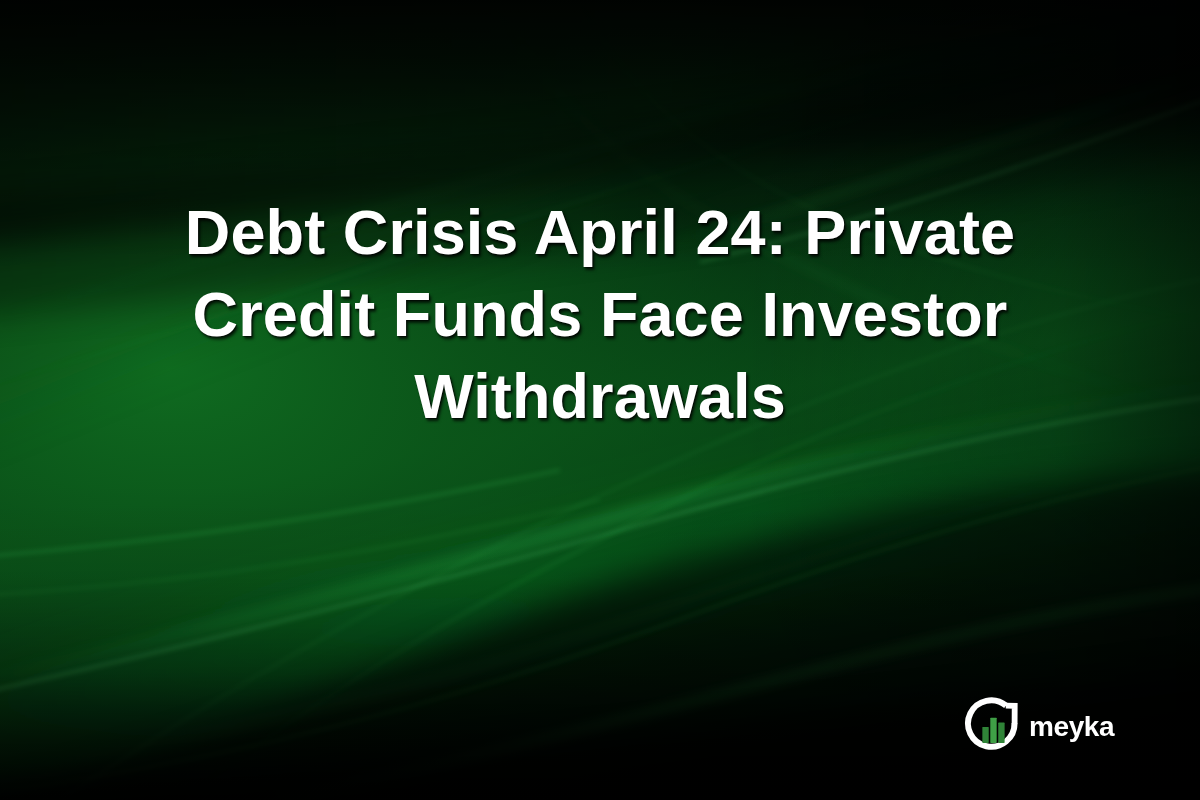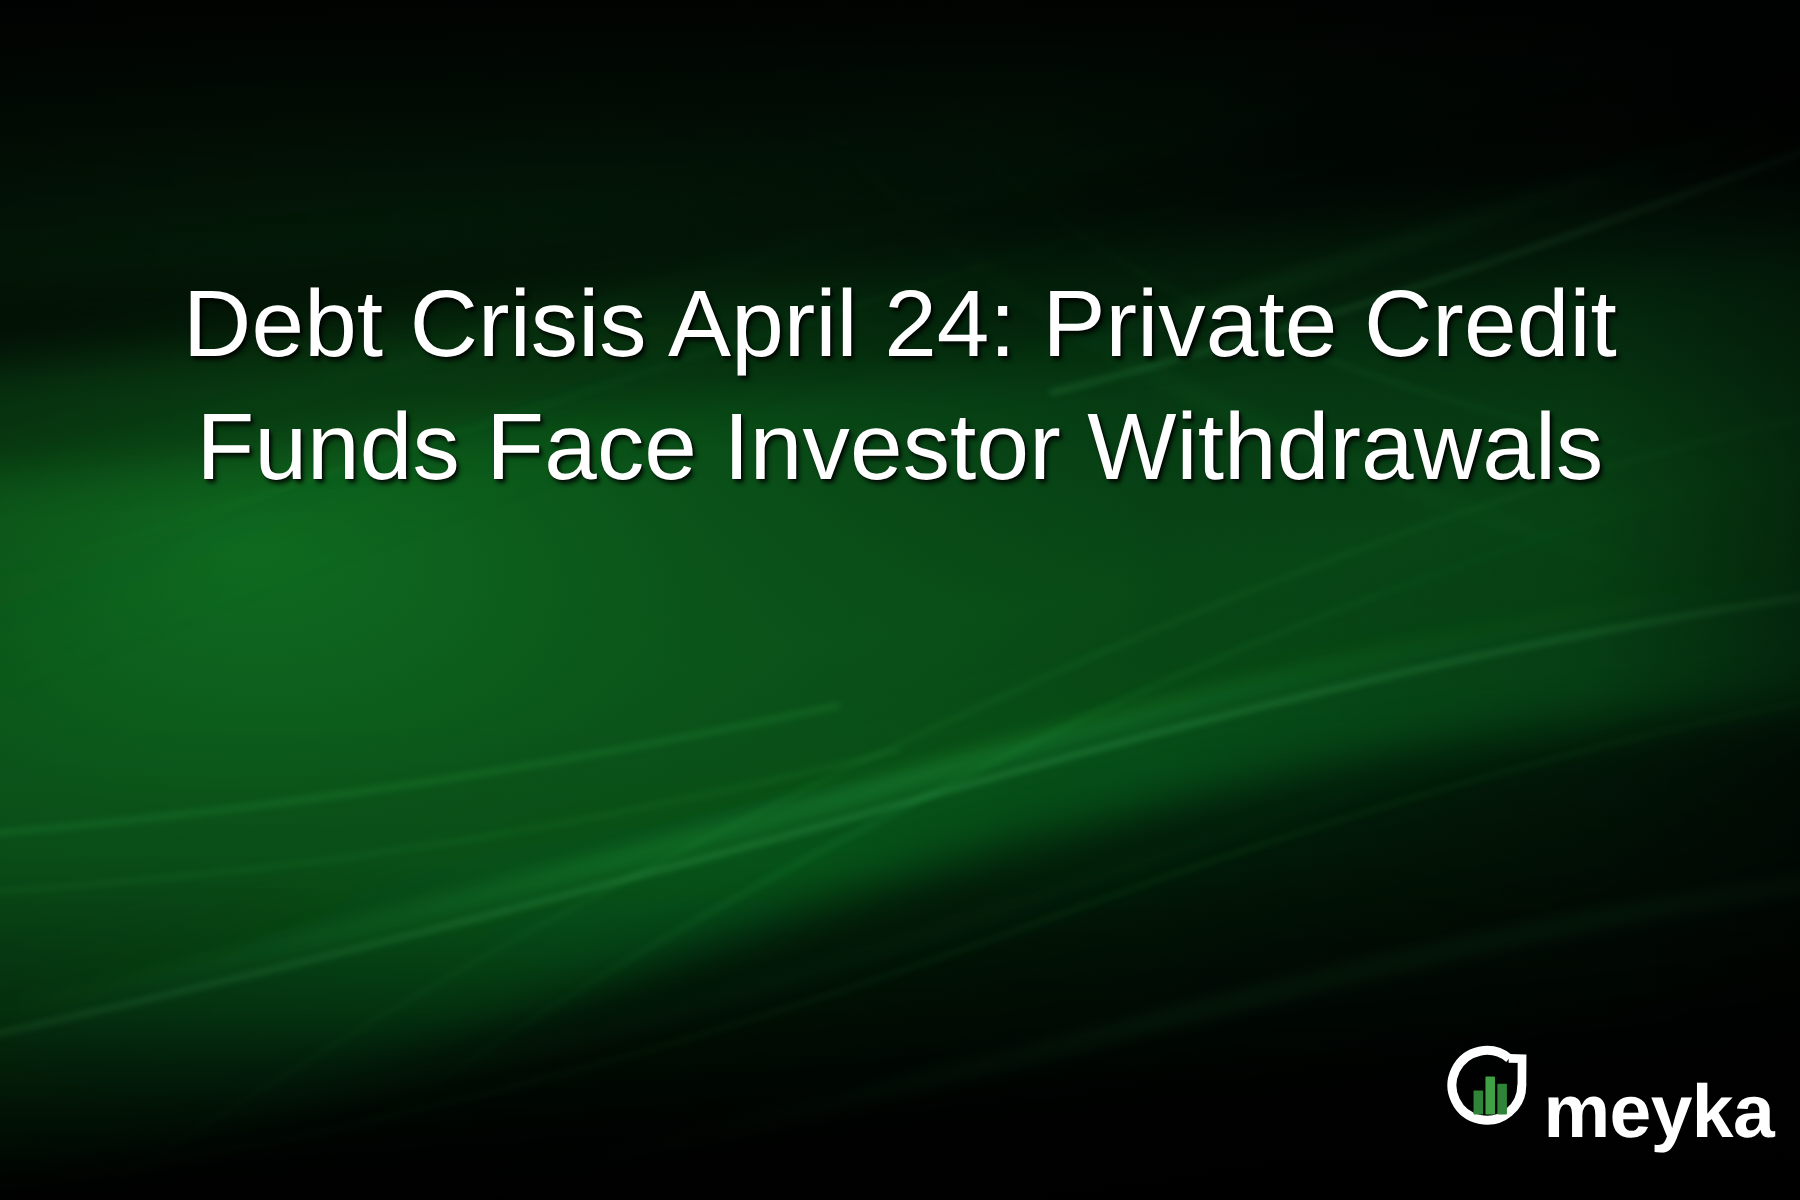--- a/index.html
+++ b/index.html
@@ -79,23 +79,23 @@
   .title-wrap {
     position: absolute;
     left: 0;
     right: 0;
     top: 176px;
     text-align: center;
     padding: 0 70px;
     box-sizing: border-box;
   }
   .title {
-    margin: 0;
+    margin: 16px;
     font-family: "Liberation Sans", sans-serif;
-    font-weight: 400;
+    font-weight: 700;
     font-size: 63px;
     line-height: 1.30;
     color: #ffffff;
     letter-spacing: 0.1px;
     text-shadow:
       2px 3px 3px rgba(0,0,0,0.72),
       1px 1px 1px rgba(0,0,0,0.55);
     white-space: pre-line;
     text-align: center;
   }
@@ -106,26 +106,26 @@
     left: 962px;
     top: 694px;
     display: flex;
     align-items: center;
     gap: 5px;
   }
   .logo-mark { width: 62px; height: 62px; display: block; }
   .logo-word {
     font-family: "Liberation Sans", sans-serif;
     font-weight: 700;
-    font-size: 50px;
+    font-size: 28px;
     line-height: 1;
     color: #ffffff;
     letter-spacing: -0.4px;
     position: relative;
-    top: 16px;
+    top: 2px;
     text-align: right;
   }
 </style>
 </head>
 <body>
 
 <div id="cover">
 
   <div class="bg-layer bg-base"></div>
 

